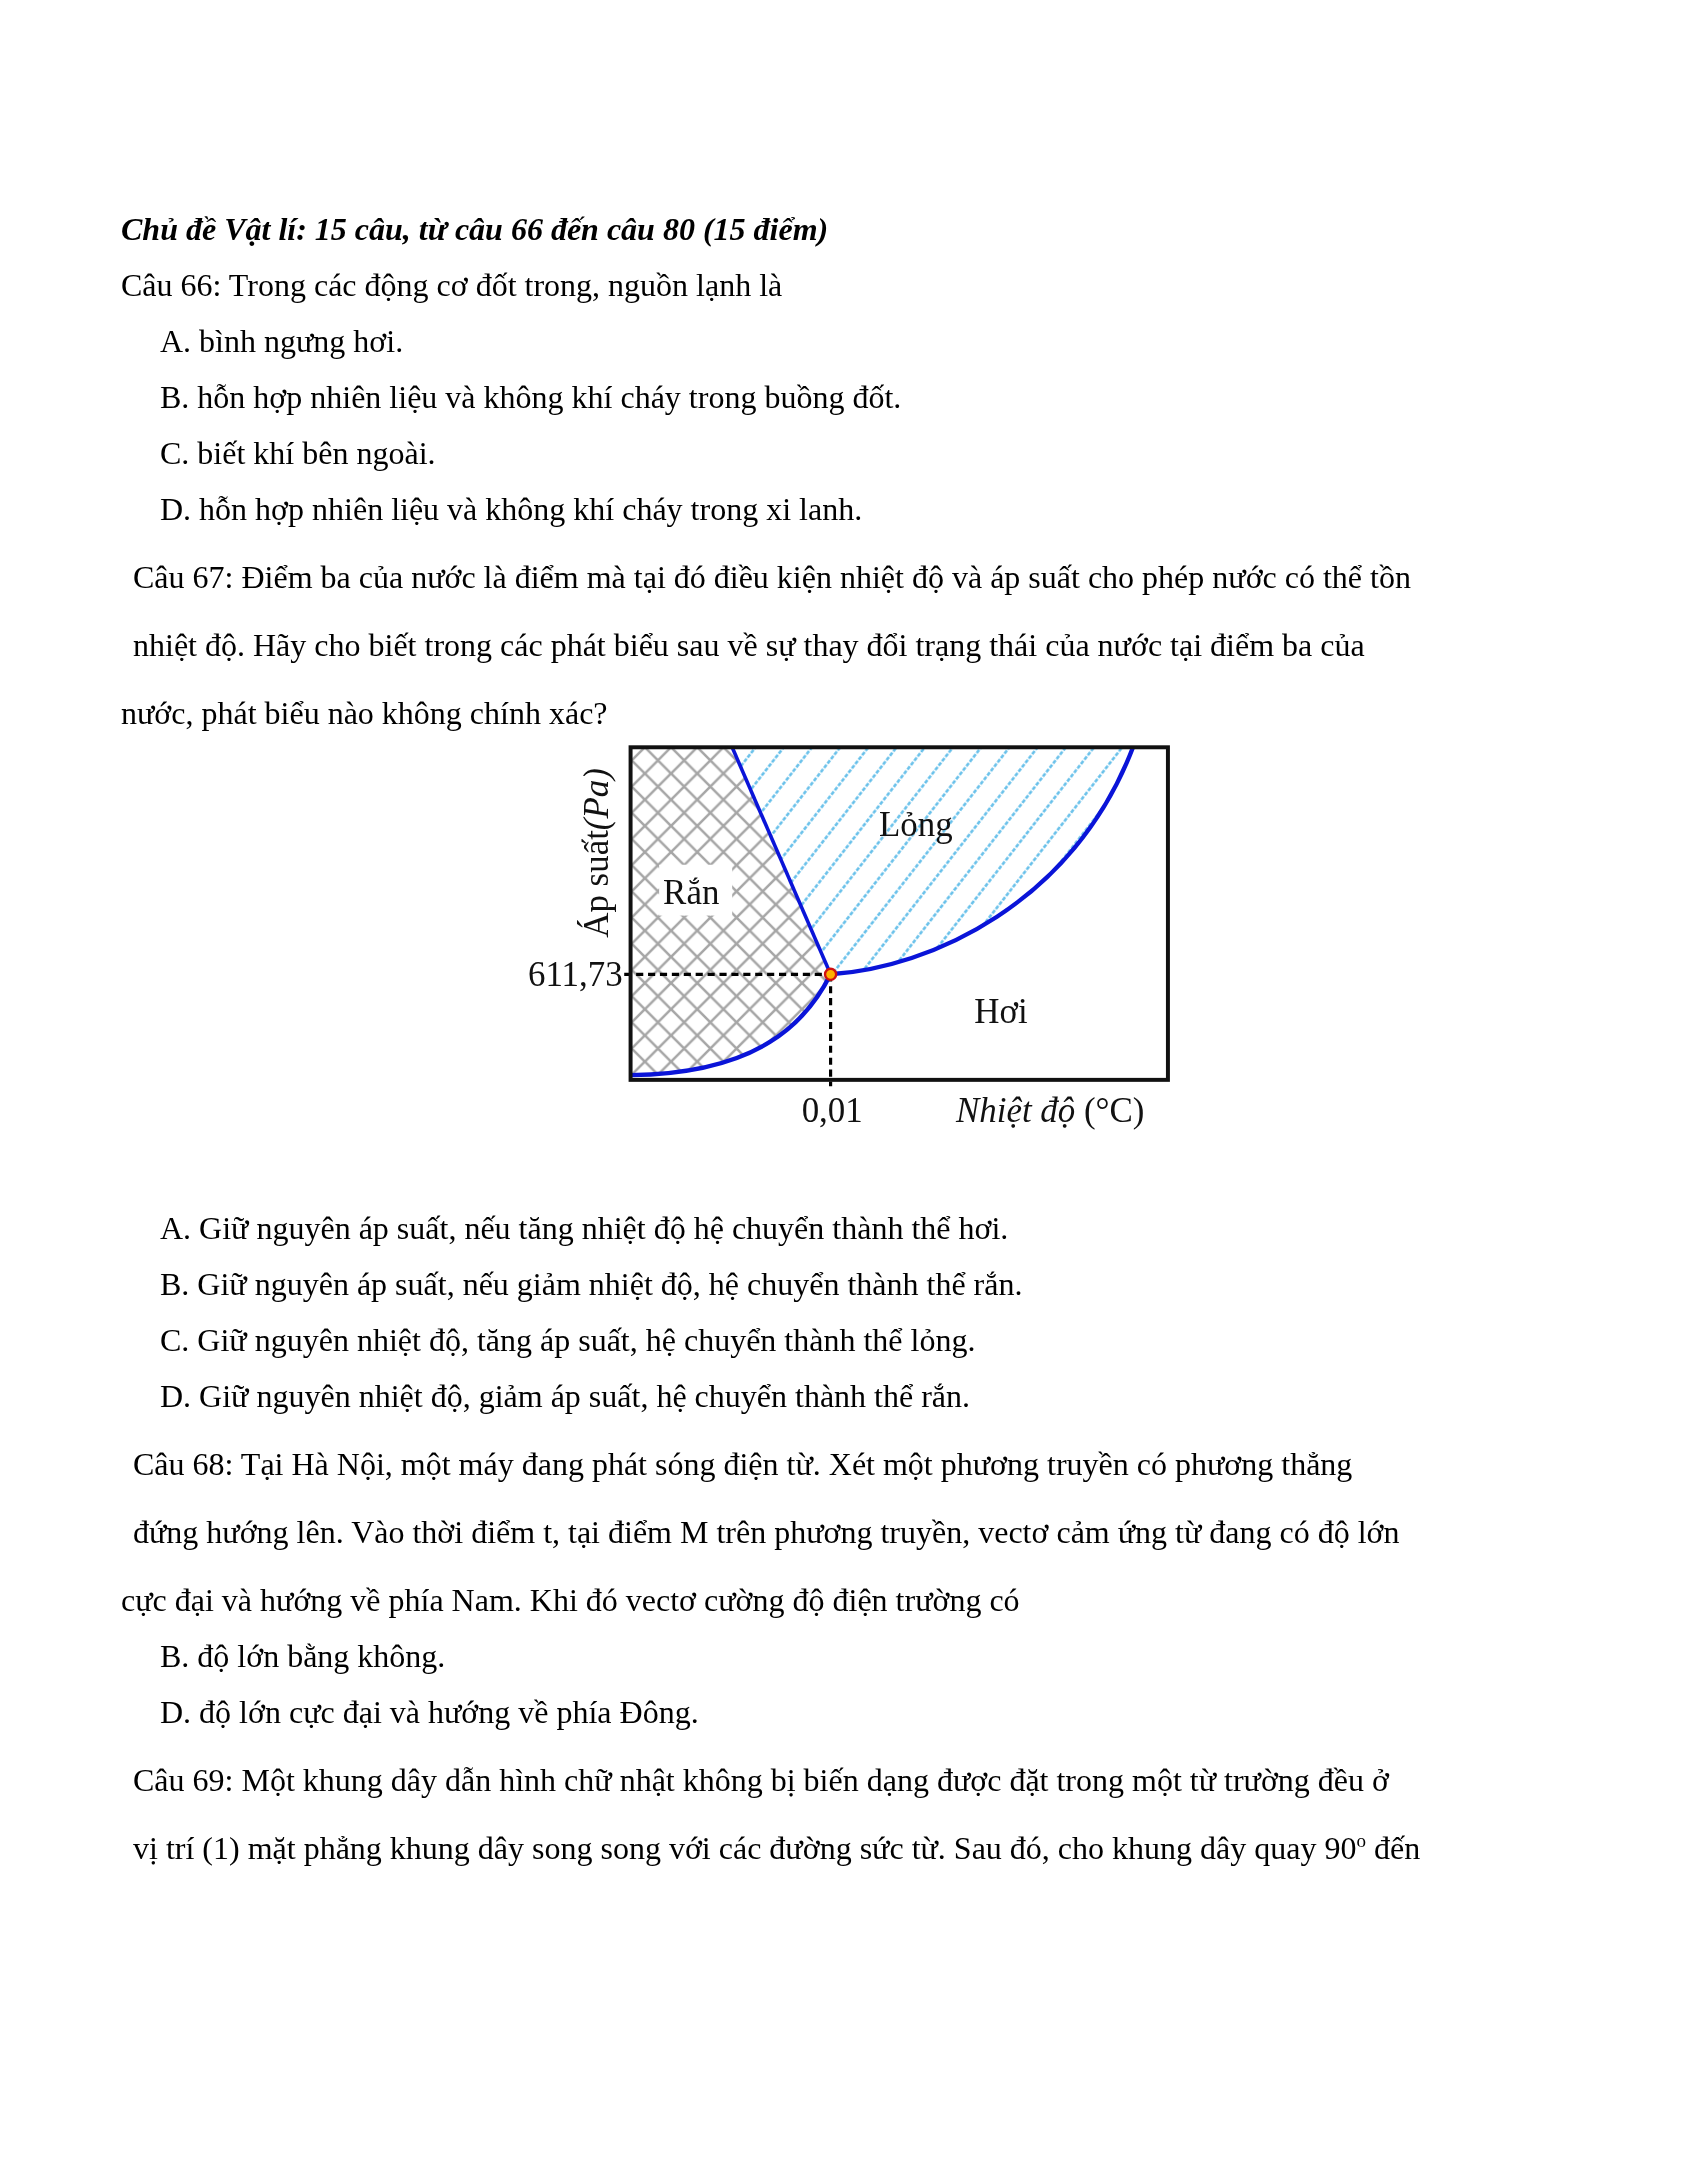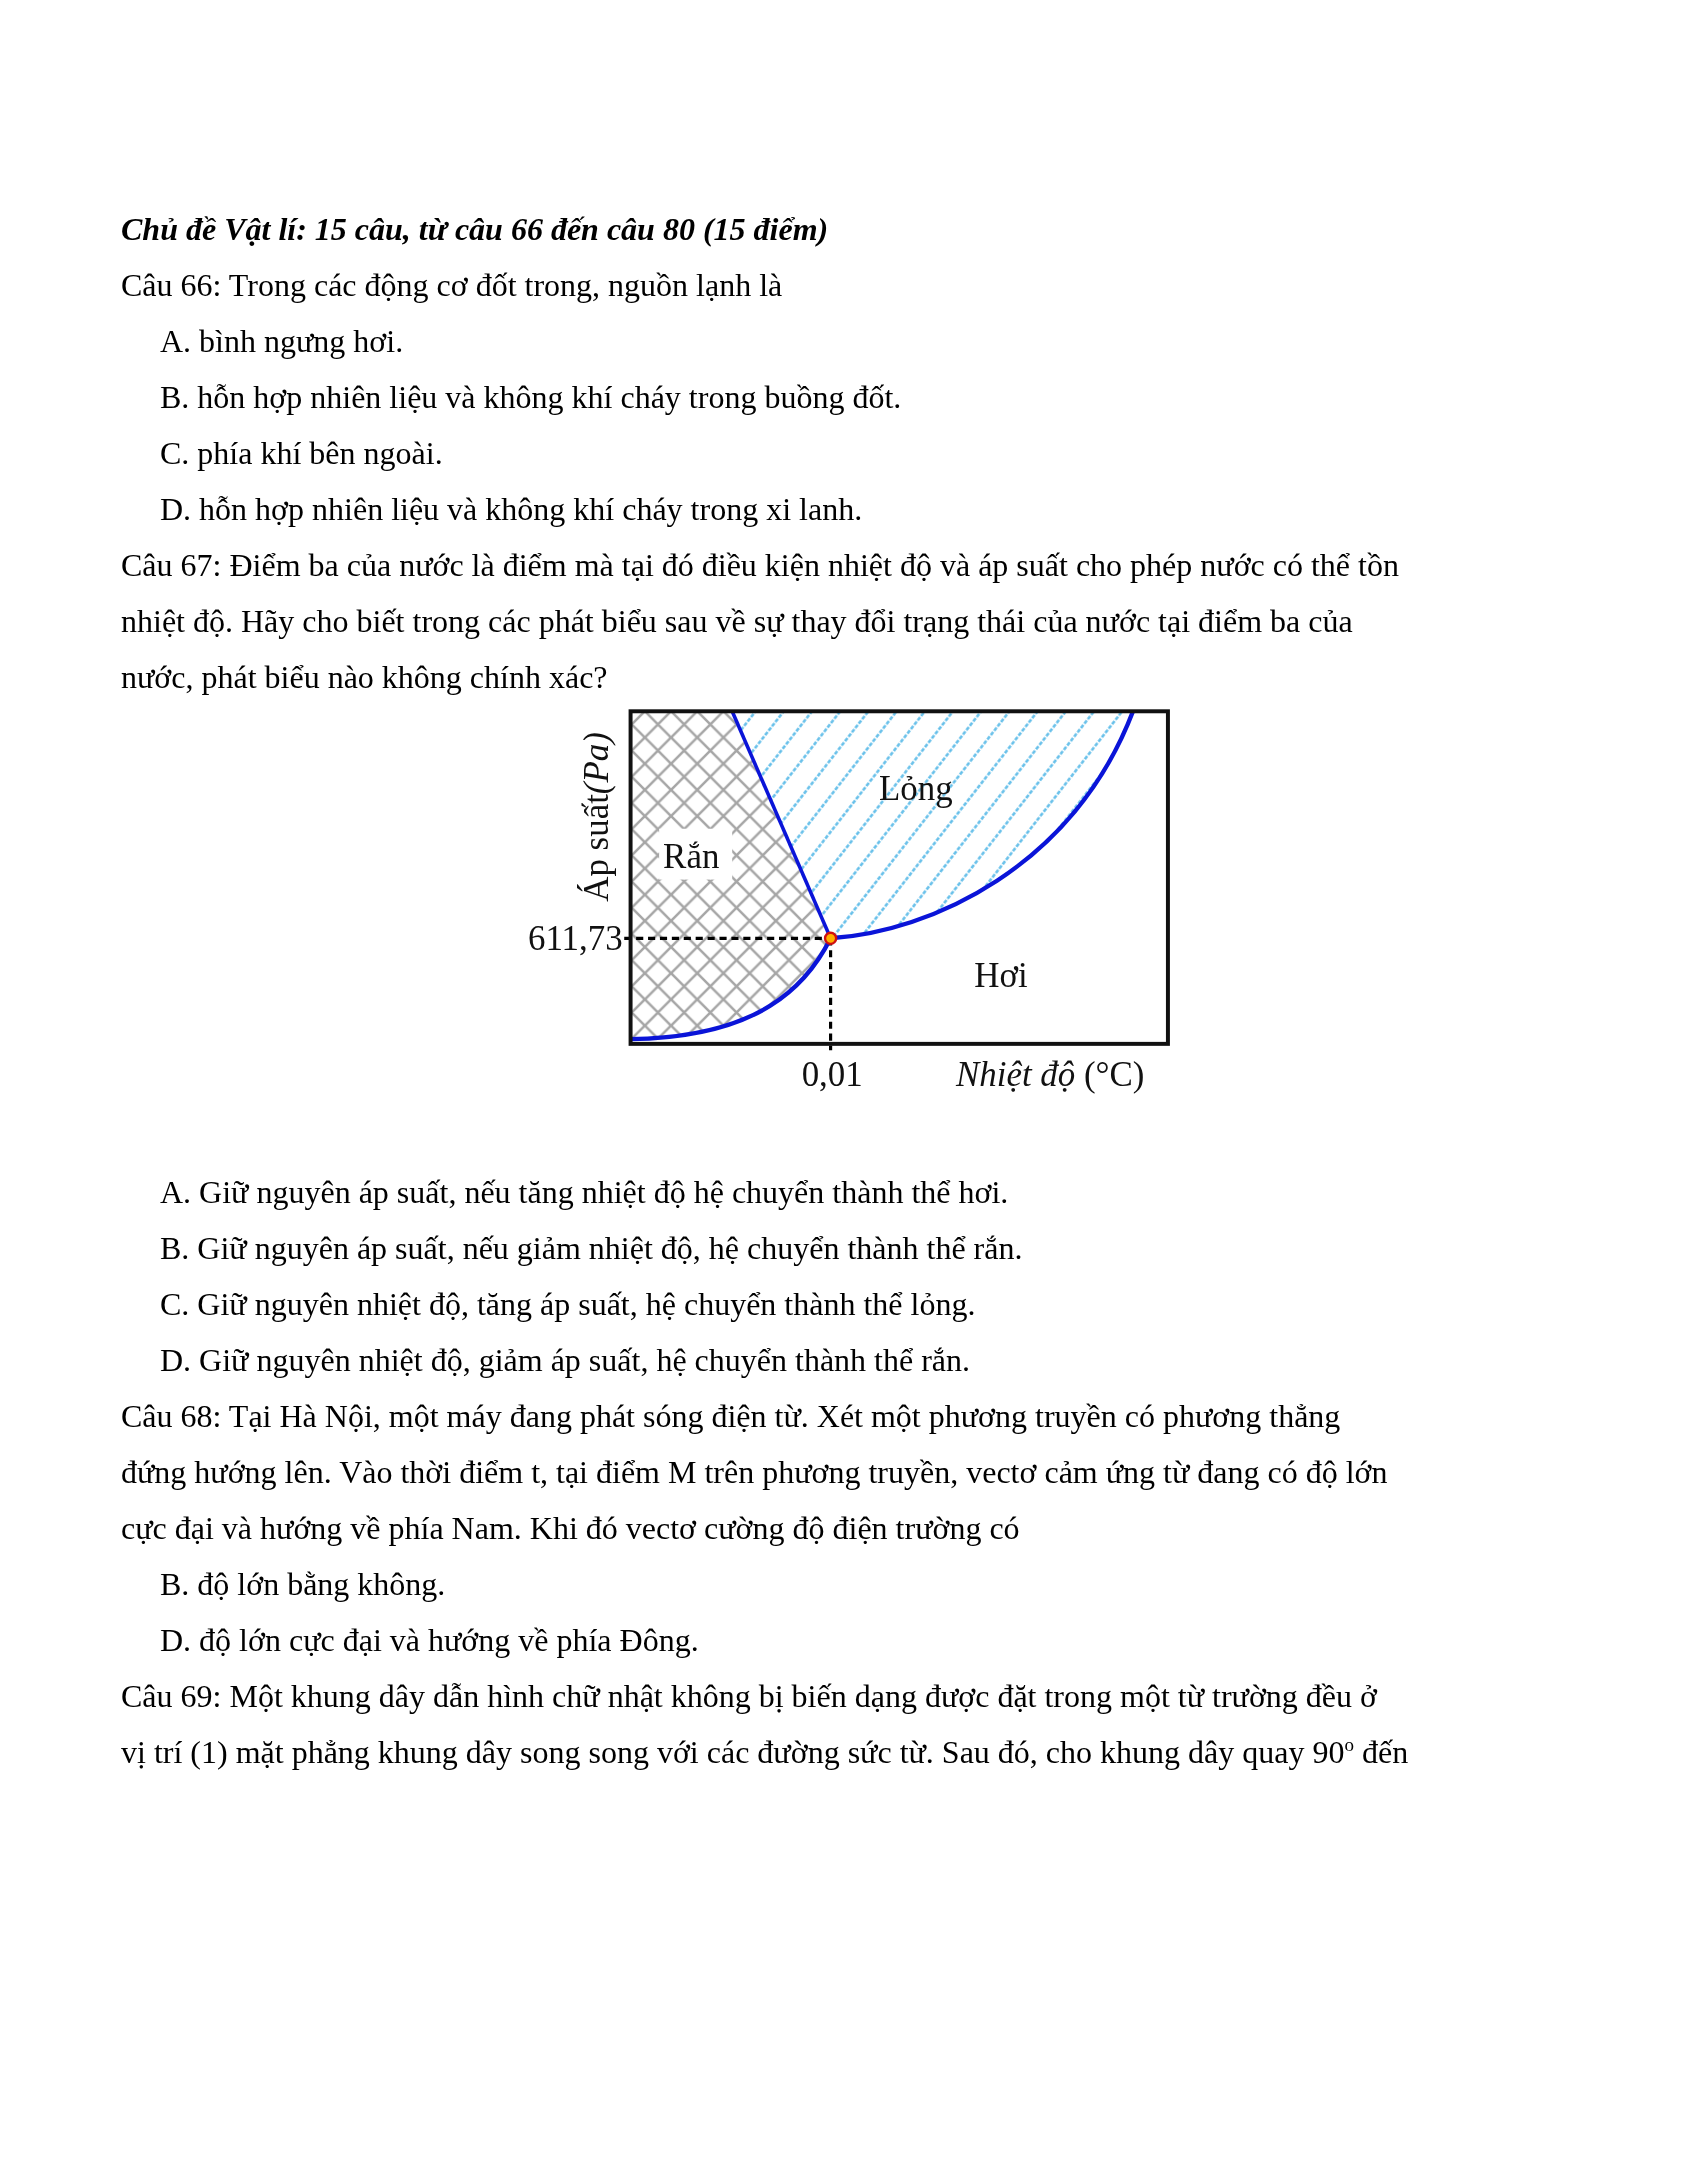--- a/index.html
+++ b/index.html
@@ -1,39 +1,39 @@
 <!DOCTYPE html>
 <html style="font-size:12.7px"><head>
 <meta charset="utf-8">
 <style>
   html, body { margin: 0; padding: 0; background: #ffffff; }
   body { width: 1687px; height: 2183px; position: relative; overflow: hidden;
          font-family: "Liberation Serif", "DejaVu Serif", serif; color: #000; }
   .page { position: absolute; left: 121px; top: 201px; width: 1443px; }
   .line { font-size: 32px; line-height: 56px; height: 56px; white-space: nowrap; }
-  .para { font-size: 32px; line-height: 56px; text-align: justify; text-align-last: left; margin: 0; }
+  .para { font-size: 32px; line-height: 56px; text-align: justify; text-align-last: left; margin: 12px; }
   .b { font-weight: normal; }
   .opt { padding-left: 39px; }
   .title { font-weight: bold; font-style: italic; }
   .figure { position: relative; height: 453px; margin-top: 6.4px; }
   .figure svg { position: absolute; left: 0; top: 0; overflow: visible; }
   .sup { font-size: 19px; vertical-align: 12px; line-height: 0; }
 </style>
 </head>
 <body>
 
 <div class="page">
   <div class="line title">Chủ đề Vật lí: 15 câu, từ câu 66 đến câu 80 (15 điểm)</div>
 
   <div class="line">
     <span class="b">Câu 66:</span><span> Trong các động cơ đốt trong, nguồn lạnh là</span>
   </div>
   <div class="line opt"><span class="b">A.</span><span> bình ngưng hơi.</span></div>
   <div class="line opt"><span class="b">B.</span><span> hỗn hợp nhiên liệu và không khí cháy trong buồng đốt.</span></div>
-  <div class="line opt"><span class="b">C.</span><span> phía khí bên ngoài.</span></div>
+  <div class="line opt"><span class="b">C.</span><span> biết khí bên ngoài.</span></div>
   <div class="line opt"><span class="b">D.</span><span> hỗn hợp nhiên liệu và không khí cháy trong xi lanh.</span></div>
 
   <div>
     <div class="para"><span class="b">Câu 67:</span><span> Điểm ba của nước là điểm mà tại đó điều kiện nhiệt độ và áp suất cho phép nước có thể tồn</span></div>
     <div class="para">nhiệt độ. Hãy cho biết trong các phát biểu sau về sự thay đổi trạng thái của nước tại điểm ba của</div>
     <div class="line">nước, phát biểu nào không chính xác?</div>
   </div>
 
   <div class="figure">
     <svg id="phase-svg" width="1443" height="453" viewBox="0 0 1818 570">

